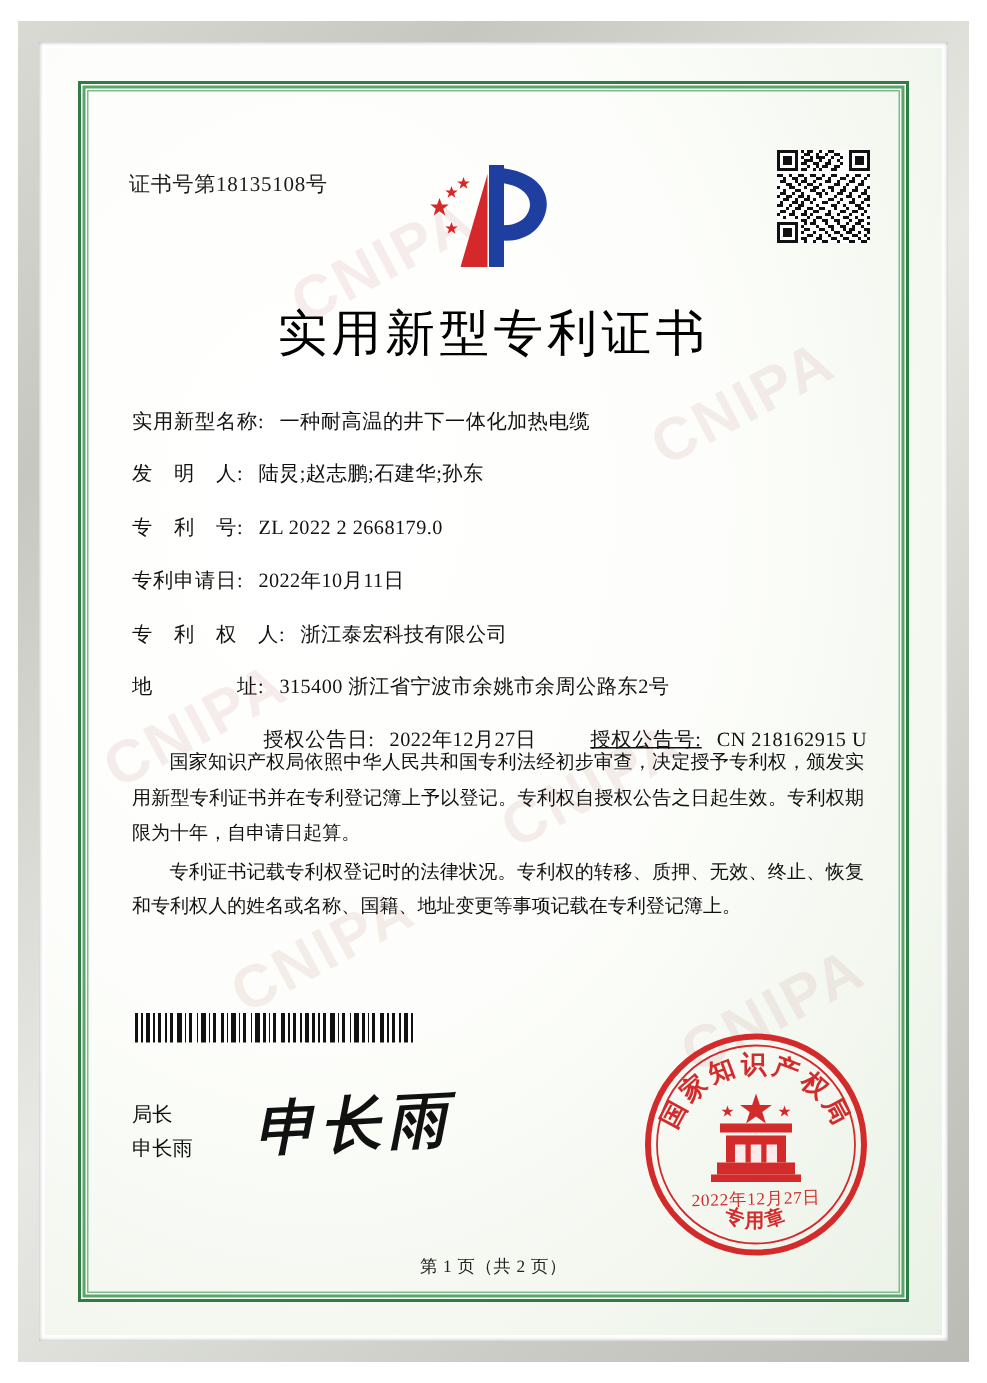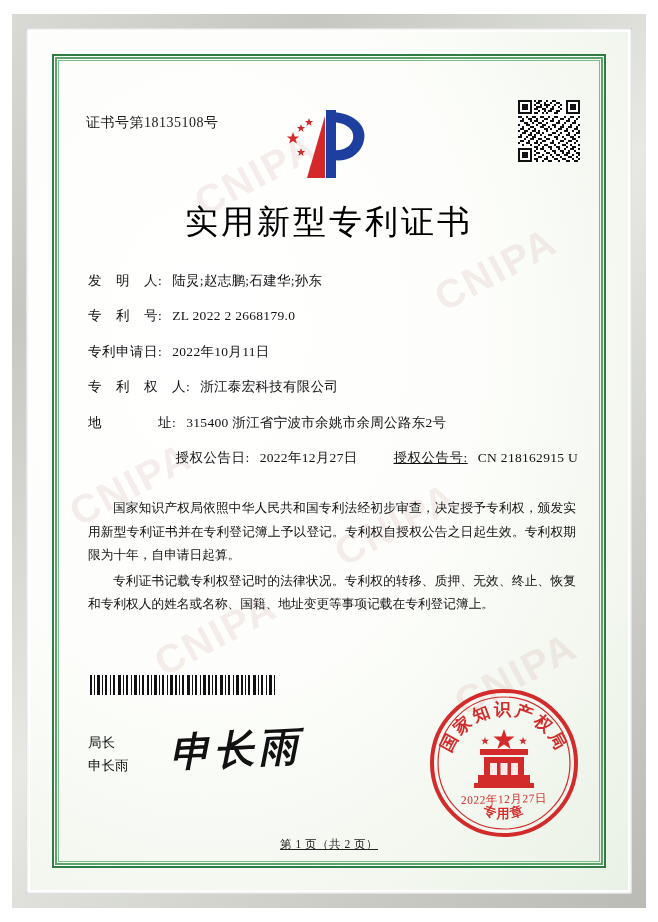--- a/index.html
+++ b/index.html
@@ -235,21 +235,20 @@
 
   .page-number {
     position: absolute;
     left: 0;
     right: 0;
     bottom: 38px;
     text-align: center;
     font-size: 11.5px;
     color: #222222;
     letter-spacing: 0.5px;
-    text-decoration: underline;
   }
 </style>
 </head>
 <body>
 
 <div class="page">
   <div class="frame-outer"></div>
   <div class="frame-inner-shadow"></div>
 
   <div class="paper">
@@ -504,20 +503,24 @@
             <polygon points="20,44 21.1,47 24.2,47 21.7,48.9 22.6,51.9 20,50 17.4,51.9 18.3,48.9 15.8,47 18.9,47"></polygon>
             <polygon points="28,14 29.1,17 32.2,17 29.7,18.9 30.6,21.9 28,20 25.4,21.9 26.3,18.9 23.8,17 26.9,17"></polygon>
           </g>
         </svg>
       </div>
 
       <div class="title">实用新型专利证书</div>
 
       <div class="fields">
         <div class="field-row">
+          <span class="field-label">实用新型名称:</span>
+          <span class="field-value">一种耐高温的井下一体化加热电缆</span>
+        </div>
+        <div class="field-row">
           <span class="field-label">发　明　人:</span>
           <span class="field-value">陆炅;赵志鹏;石建华;孙东</span>
         </div>
         <div class="field-row">
           <span class="field-label">专　利　号:</span>
           <span class="field-value">ZL 2022 2 2668179.0</span>
         </div>
         <div class="field-row">
           <span class="field-label">专利申请日:</span>
           <span class="field-value">2022年10月11日</span>

